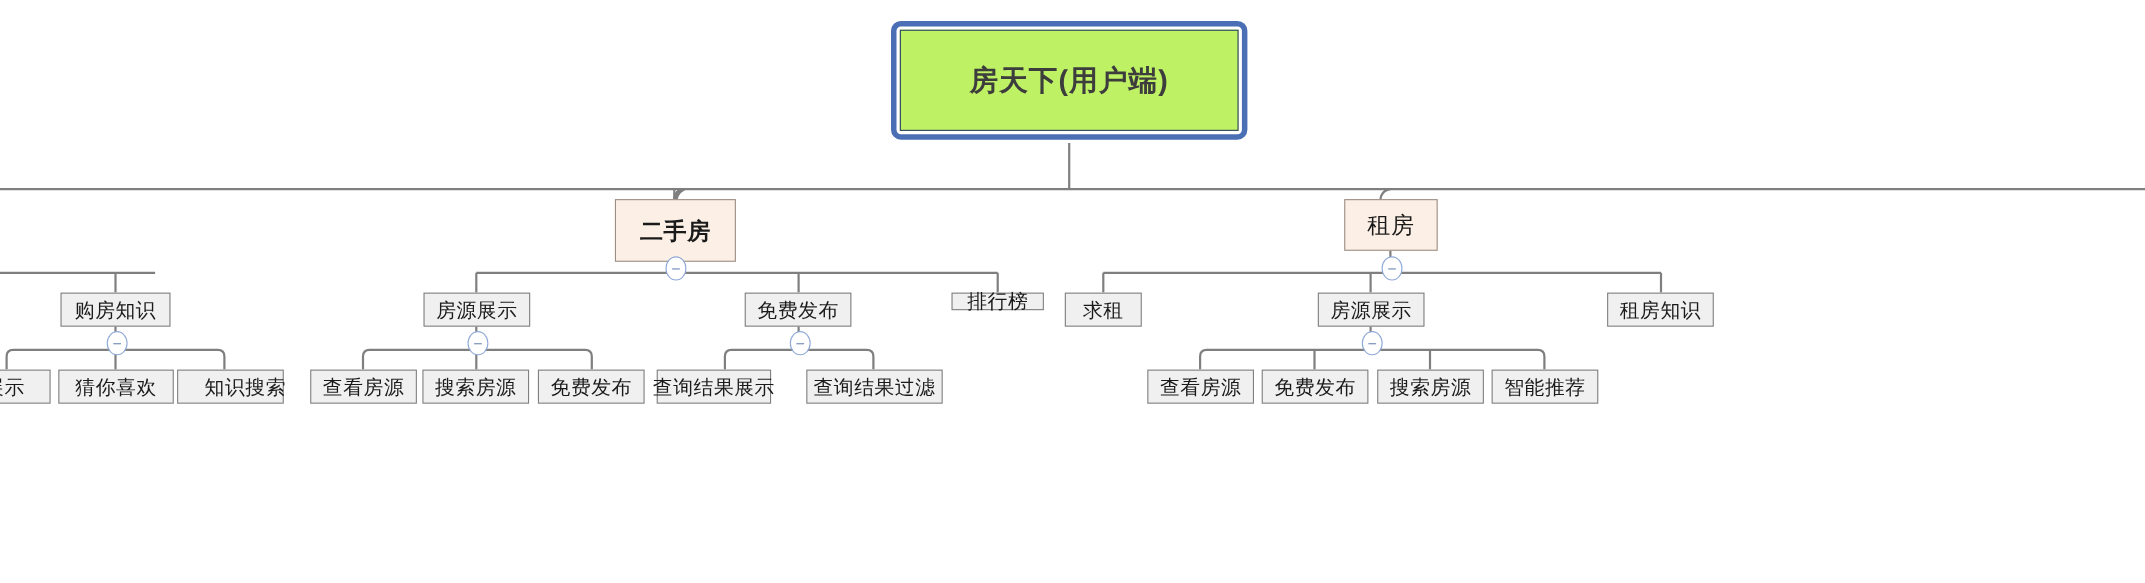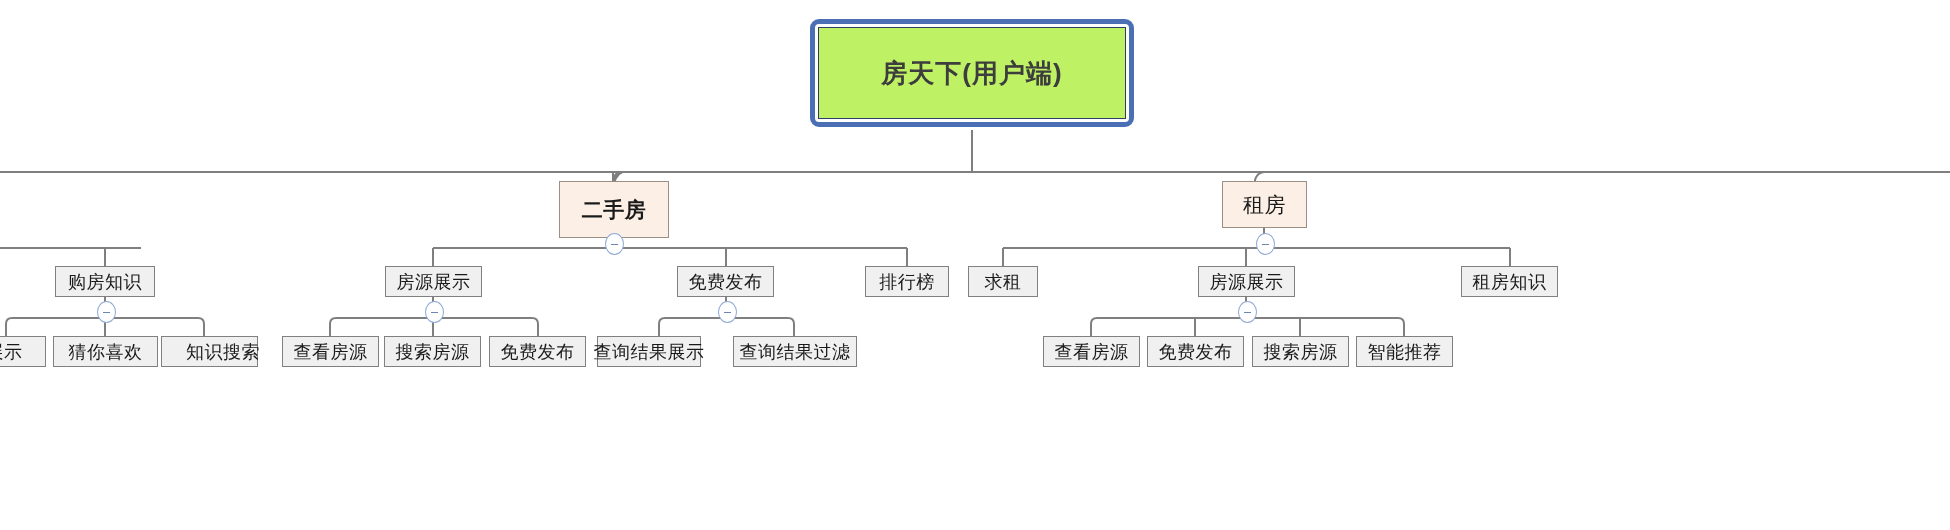--- a/index.html
+++ b/index.html
@@ -152,21 +152,21 @@
   <div class="node l3" style="left:385px;top:266px;width:97px;height:31px;">房源展示</div>
   <div class="toggle" style="left:425px;top:301px;">
       <span></span>
     </div>
 
   <div class="node l3" style="left:677px;top:266px;width:97px;height:31px;">免费发布</div>
   <div class="toggle" style="left:718px;top:301px;">
       <span></span>
     </div>
 
-  <div class="node l3" style="left:865px;top:266px;width:84px;height:31px;">排行榜</div>
+  <div class="node l3" style="left:865px;top:266px;width:84px;height:16px;">排行榜</div>
 
   <div class="node l3" style="left:968px;top:266px;width:70px;height:31px;">求租</div>
 
   <div class="node l3" style="left:1198px;top:266px;width:97px;height:31px;">房源展示</div>
   <div class="toggle" style="left:1238px;top:301px;">
       <span></span>
     </div>
 
   <div class="node l3" style="left:1461px;top:266px;width:97px;height:31px;text-align:right;">租房知识</div>
 

